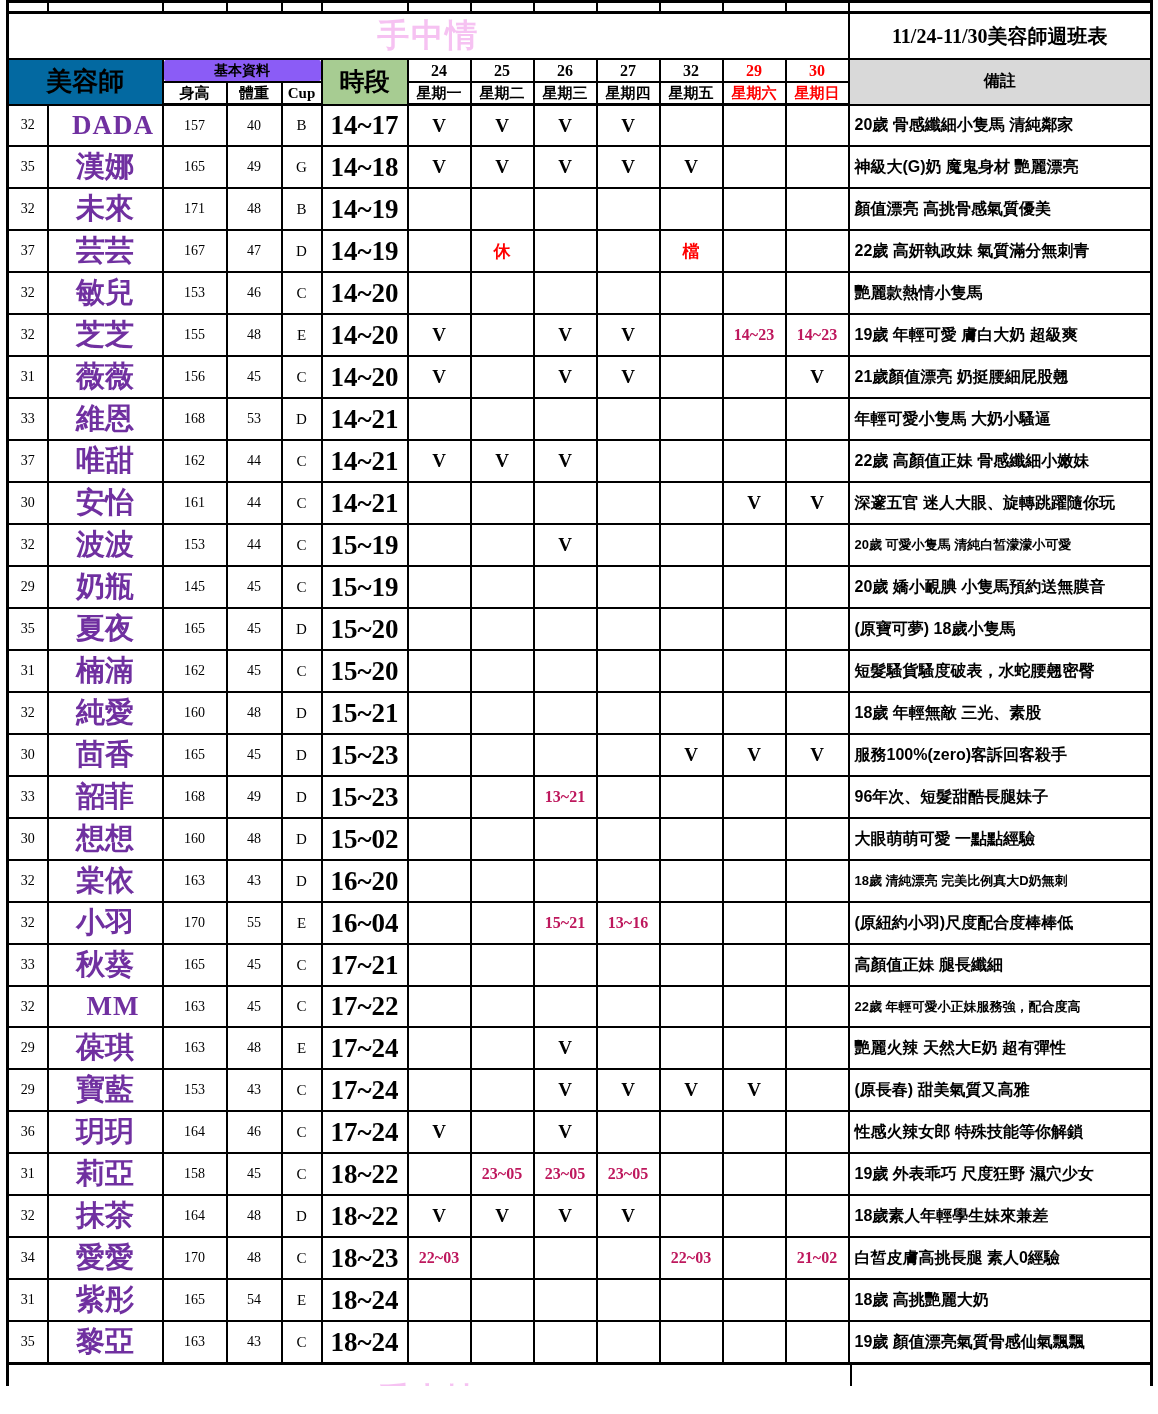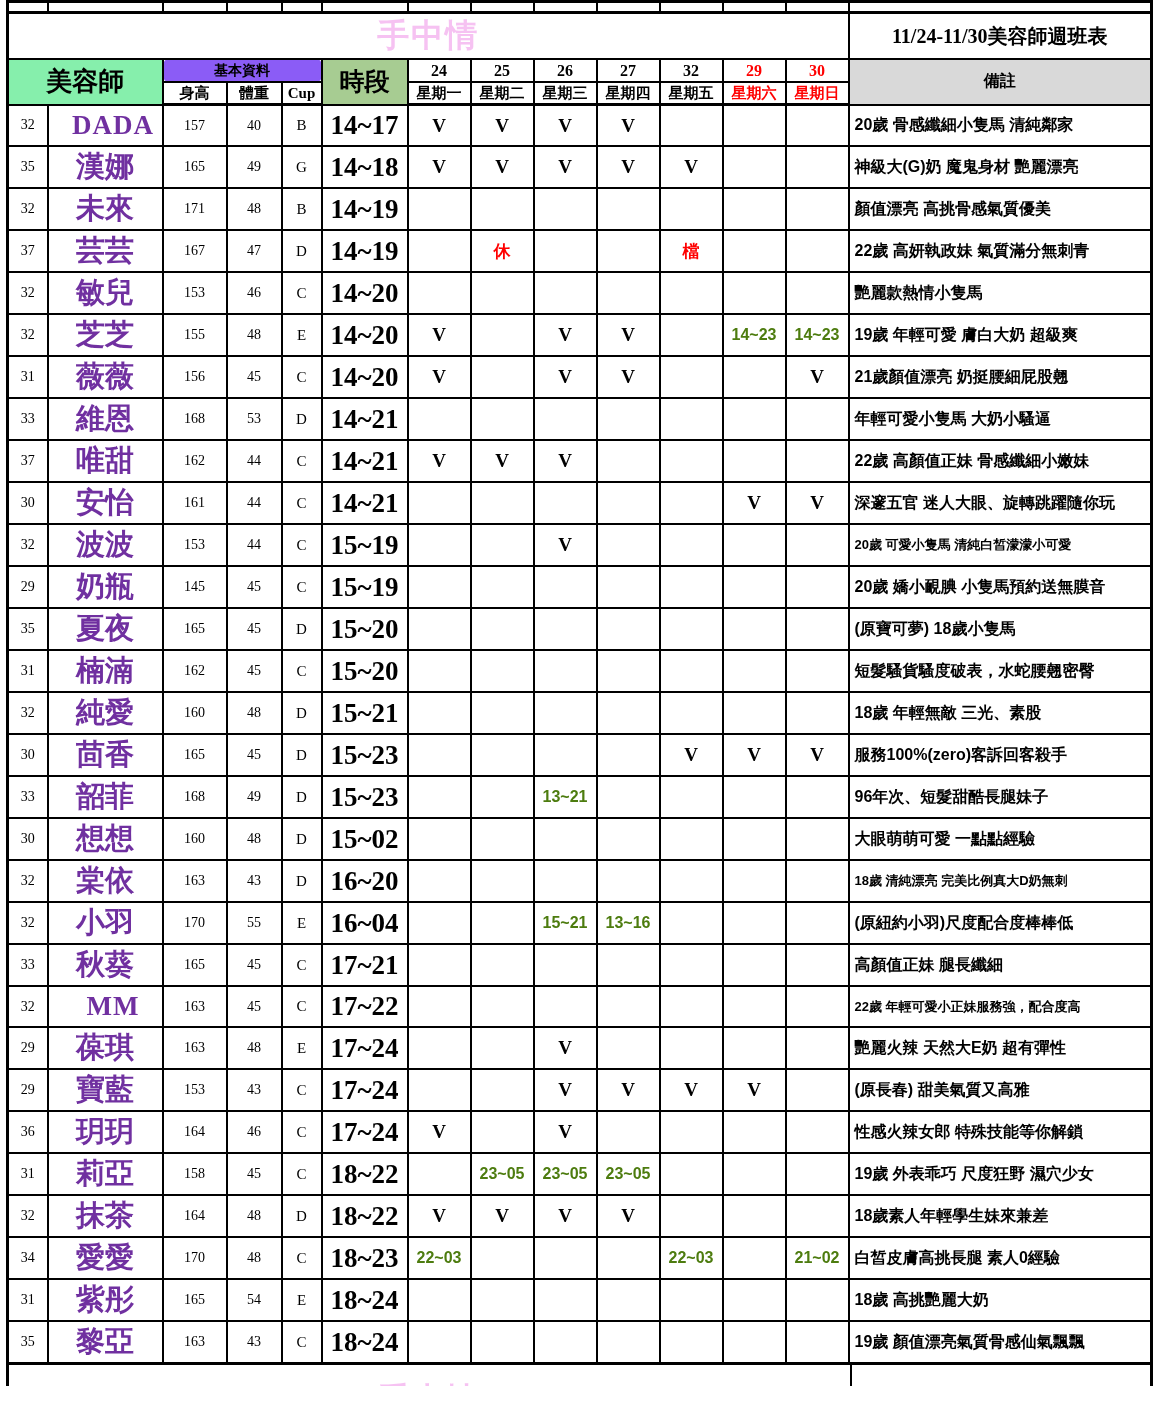--- a/index.html
+++ b/index.html
@@ -6,38 +6,38 @@
   body{width:1158px;font-family:"Liberation Sans",sans-serif;}
   .sheet{width:1034px;}
   table{border-collapse:collapse;table-layout:fixed;margin-left:6px;width:1147px;border:3px solid #000;}
   td{border:2px solid #000;text-align:center;vertical-align:middle;overflow:hidden;white-space:nowrap;padding:0;}
   tr.stub td{height:8px;border-bottom:3px solid #000;}
   tr.title-row td{height:40px;border-bottom:2px solid #000;}
   .title-cell{font-size:32px;font-weight:bold;color:#f6c2f2;letter-spacing:2px;}
   .subtitle-cell{font-family:"Liberation Serif",serif;font-weight:bold;font-size:20px;color:#000;margin-top:10px;}
   tr.hdr1 td{height:21px;}
   tr.hdr2 td{height:20px;border-bottom:3px solid #000;}
-  .h-pink{background:#86efac;font-size:26px;font-weight:bold;}
+  .h-pink{background:#0369a1;font-size:26px;font-weight:bold;}
   .h-cream{background:#8b5cf6;font-size:14px;font-weight:bold;border-radius:6px;}
   .h-green{background:#a7cc92;font-size:25px;font-weight:bold;}
   .h-gray{background:#d9d9d9;font-size:16px;font-weight:bold;}
   .h-sub{font-size:15px;font-weight:bold;}
   .day-num{font-family:"Liberation Serif",serif;font-weight:bold;font-size:16px;}
   .day-name{font-weight:bold;font-size:15px;}
   .red{color:#ff0000;}
   tr.data-row td{height:39px;}
   .age{font-family:"Liberation Serif",serif;font-size:14px;}
   .name{color:#7030a0;font-weight:bold;font-size:29px;}
   .name.latin{font-family:"Liberation Serif",serif;font-size:27px;letter-spacing:1px;padding-left:16px;}
   .hw{font-family:"Liberation Serif",serif;font-size:14px;border-radius:12px;}
   .cup{font-family:"Liberation Serif",serif;font-size:15px;}
   .time{font-family:"Liberation Serif",serif;font-weight:bold;font-size:27px;}
   .sched{font-size:15px;}
   .sched.sv{font-family:"Liberation Serif",serif;font-weight:bold;font-size:19px;}
-  .sched.scyan{color:#4d7c0f;font-family:Liberation Sans, sans-serif;font-weight:bold;font-size:16px;}
+  .sched.scyan{color:#be185d;font-family:Liberation Serif, serif;font-weight:bold;font-size:16px;}
   .sched.sred{color:#ff0000;font-weight:bold;font-size:17px;}
   .note{text-align:left;padding-left:5px;font-weight:bold;font-size:16px;}
   .note.small{font-size:13px;}
   .bottom-strip{margin-left:6px;width:1147px;height:21px;display:flex;border-left:3px solid #000;border-right:3px solid #000;box-sizing:border-box;}
   .bottom-left-cell{width:841px;border-right:2px solid #000;overflow:hidden;position:relative;}
   .bottom-right-cell{flex:1;}
   .next-title{position:absolute;top:13px;left:0;width:100%;text-align:center;font-size:32px;font-weight:bold;color:#f6c2f2;letter-spacing:2px;}
 </style>
 </head>
 <body>

